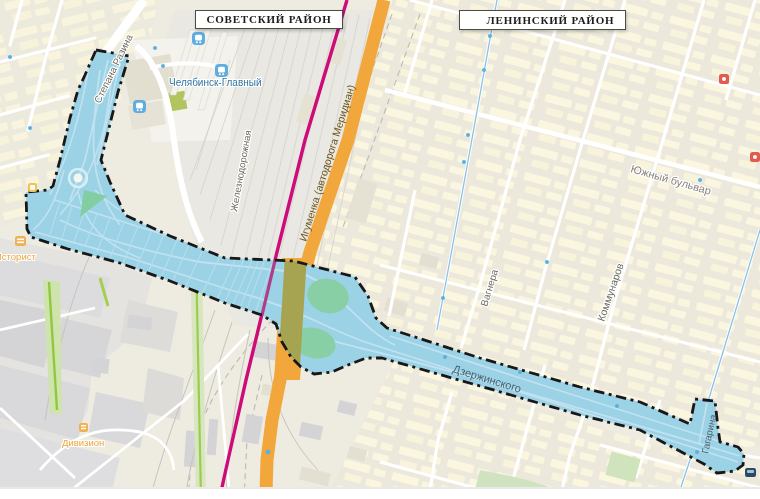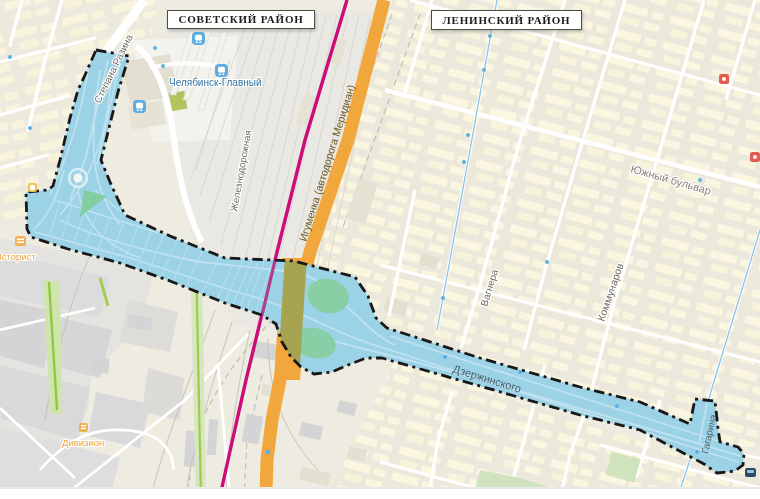--- a/index.html
+++ b/index.html
@@ -1,21 +1,21 @@
 <!DOCTYPE html>
 <html><head>
 <meta charset="utf-8">
 <style>
   html,body{margin:0;padding:0;background:#fff;}
   .wrap{position:relative;width:760px;height:499px;overflow:hidden;background:#fff;
         font-family:"Liberation Sans",sans-serif;}
   svg{position:absolute;left:0;top:0;}
   .dbox{position:absolute;background:rgba(255,255,255,0.97);border:1.5px solid #4a4a4a;
         font-family:"Liberation Serif",serif;font-weight:bold;color:#1c1c1c;
-        text-align:center;letter-spacing:0.8px;box-shadow:1px 2px 3px rgba(0,0,0,0.22);}
+        text-align:center;letter-spacing:0.8px;box-shadow:1px 2px 3px rgba(0,0,0,0.22);margin-left:28px;}
 </style>
 </head>
 <body>
 <div class="wrap">
 <svg width="760" height="499" viewBox="0 0 760 499">
 <defs>
 
   <pattern id="pbR" width="50" height="27" patternUnits="userSpaceOnUse" patternTransform="rotate(15)">
     <rect width="50" height="27" fill="#ece9dc"></rect>
     <rect x="2" y="3" width="27" height="8" rx="1" fill="#faf6df"></rect>
@@ -369,14 +369,14 @@
 <text x="-5" y="260" font-size="9.5" font-family="Liberation Sans, sans-serif" fill="#eda43f" stroke="#ffffff" stroke-width="2" paint-order="stroke">Историст</text>
 
 <text x="62" y="446" font-size="9.5" font-family="Liberation Sans, sans-serif" fill="#eda43f" stroke="#ffffff" stroke-width="2" paint-order="stroke">Дивизион</text>
 
 <rect x="0" y="489" width="760" height="10" fill="#ffffff"></rect>
 <rect x="0" y="487" width="760" height="2" fill="#e9e9e7"></rect>
 </svg>
 
 <div class="dbox" style="left:167px;top:10px;width:146px;height:17px;font-size:11px;line-height:17px;">СОВЕТСКИЙ РАЙОН</div>
 
-<div class="dbox" style="left:431px;top:10px;width:149px;height:18px;font-size:11px;line-height:18px;">ЛЕНИНСКИЙ РАЙОН</div>
+<div class="dbox" style="left:431px;top:10px;width:149px;height:18px;font-size:11px;line-height:18px;padding-left:16px;">ЛЕНИНСКИЙ РАЙОН</div>
 </div>
 
 </body></html>

